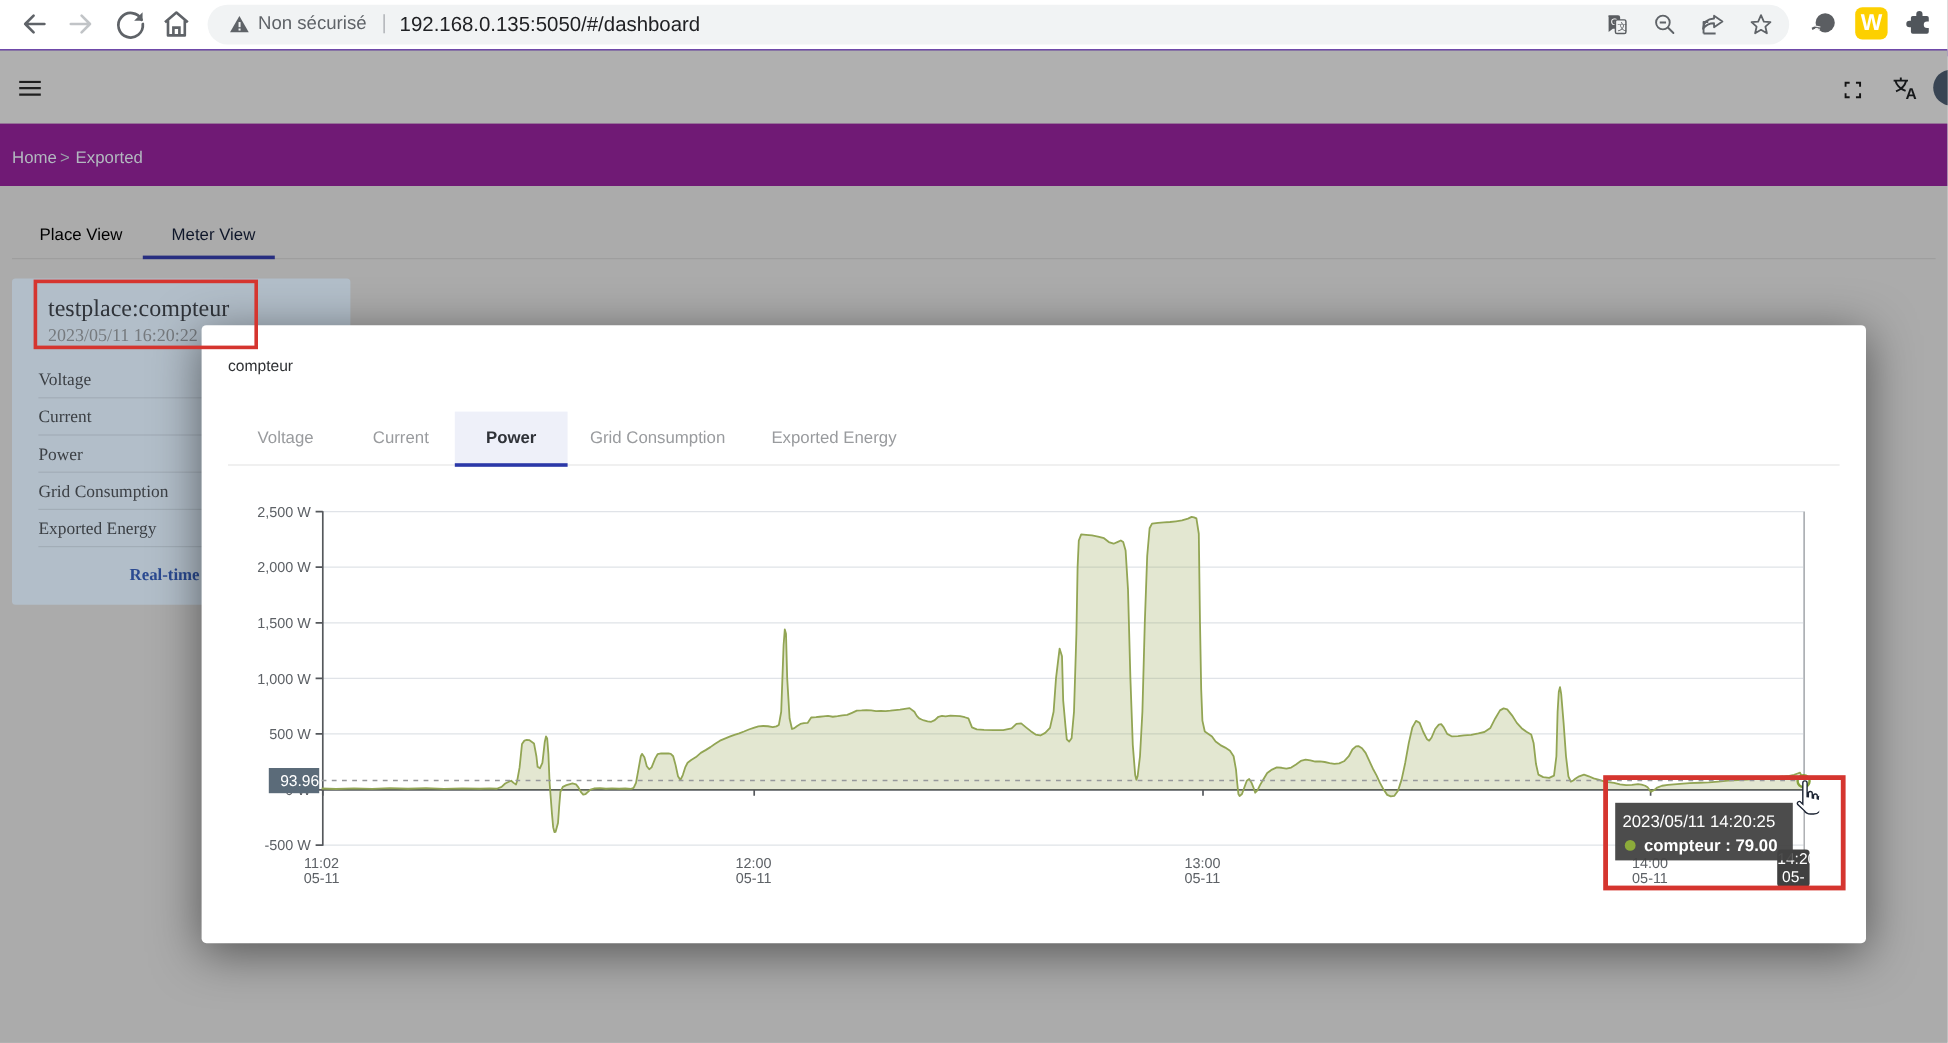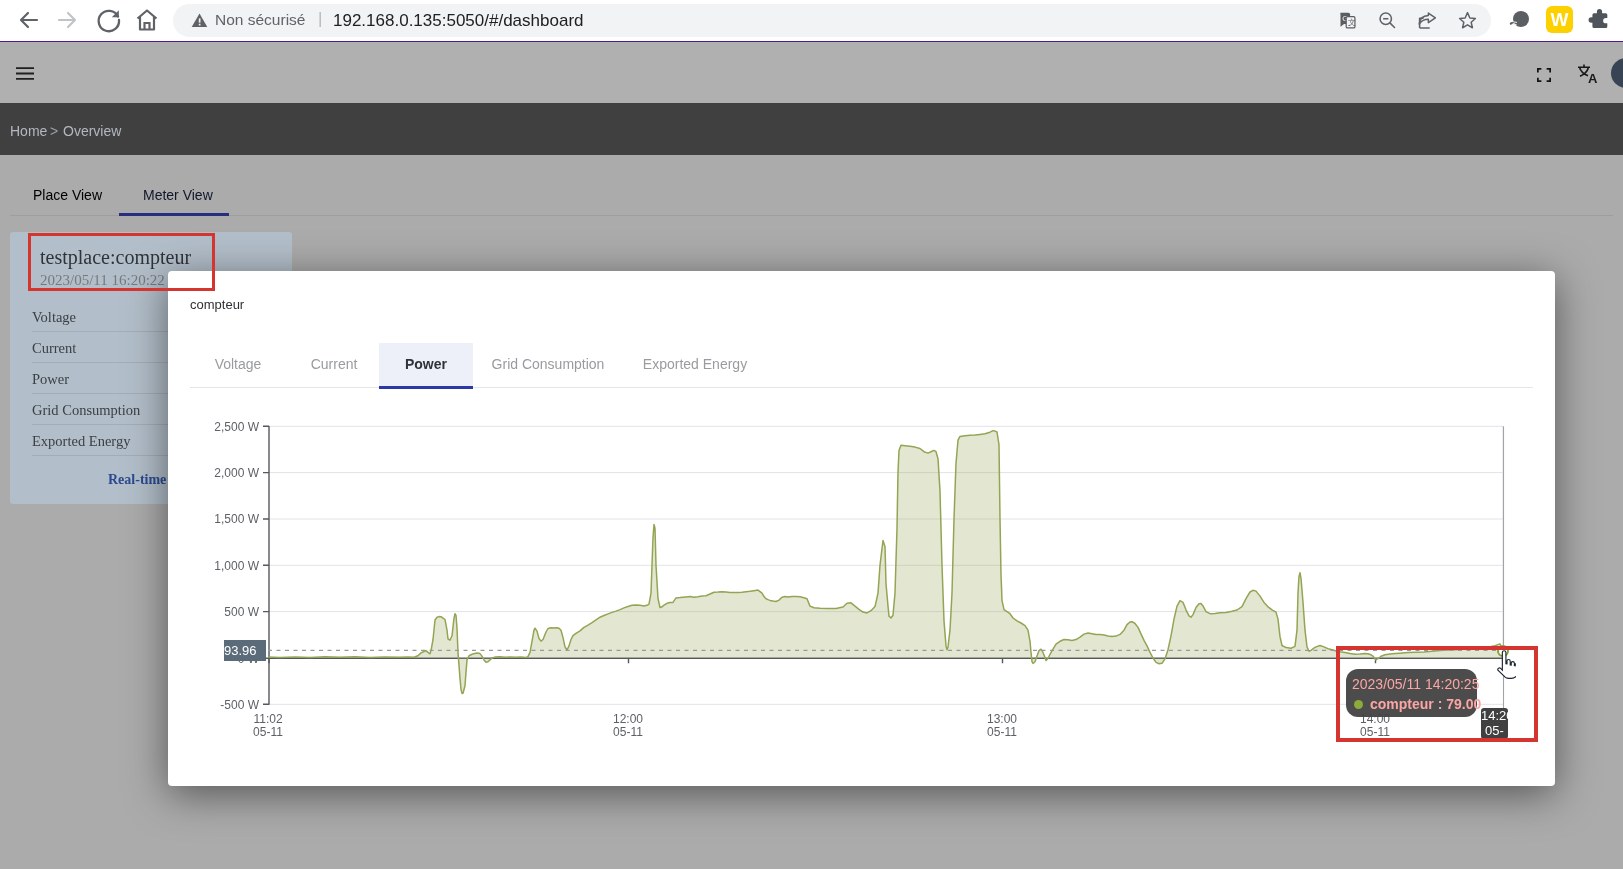--- a/index.html
+++ b/index.html
@@ -7,21 +7,21 @@
 .abs{position:absolute;}
 
 #browser{left:0;top:0;width:1623px;height:41px;background:#ffffff;border-bottom:6px solid #4c1d95;}
 .bicon{position:absolute;top:4px;width:32px;height:32px;color:#5f6368;}
 #omni{position:absolute;left:173px;top:4px;width:1318px;height:33px;background:#f1f3f4;border-radius:17px;}
 #omni .sec{position:absolute;left:42px;top:7px;font-size:15.5px;color:#5f6368;}
 #omni .url{position:absolute;left:160px;top:7px;font-size:17px;color:#202124;}
 #omni .sep{position:absolute;left:145px;top:5px;font-size:17px;color:#b6b9bd;}
 
 #appheader{left:0;top:42px;width:1623px;height:61px;background:#b0b0b0;}
-#crumb{left:0;top:103px;width:1623px;height:52px;background:#404040;color:#b2b8bf;font-size:14px;}
+#crumb{left:0;top:103px;width:1623px;height:52px;background:#701a75;color:#b2b8bf;font-size:14px;}
 #crumb span{position:absolute;top:20px;}
 #content{left:0;top:155px;width:1623px;height:714px;background:#ababab;}
 .tablbl{position:absolute;top:187px;font-size:14px;color:#000000;}
 #tabline{left:10px;top:215px;width:1603px;height:1px;background:#9e9e9e;}
 #inkbar{left:119px;top:213px;width:110px;height:3px;background:#272e80;}
 
 #card{left:10px;top:232px;width:282px;height:272px;background:#b2bec9;border-radius:3px;font-family:Liberation Serif, serif;}
 #card .title{position:absolute;left:30px;top:14px;font-size:20px;color:#30343a;}
 #card .date{position:absolute;left:30px;top:40px;font-size:15px;color:#767a7e;}
 .row{position:absolute;left:22px;width:260px;font-size:14.5px;color:#3c4045;}
@@ -30,26 +30,26 @@
 
 .redbox{position:absolute;border:3px solid #d5352f;z-index:60;}
 
 #modal{left:168px;top:271px;width:1387px;height:515px;background:#ffffff;border-radius:4px;box-shadow:0 8px 40px rgba(0,0,0,0.5);z-index:10;}
 #modal .mtitle{position:absolute;left:22px;top:26px;font-size:13px;color:#2e3033;}
 .mtab{position:absolute;top:72px;height:43px;line-height:43px;font-size:14px;color:#999b9e;text-align:center;}
 #mtab-active{background:#eef0f9;color:#2f3238;font-weight:bold;}
 #mtabline{position:absolute;left:22px;top:116px;width:1343px;height:1px;background:#e6e6e6;}
 #mink{position:absolute;left:211px;top:115px;width:94px;height:2.5px;background:#2b38a8;}
 
-#tip{position:absolute;width:131px;height:48px;background:rgba(66,66,66,0.95);border-radius:12px;z-index:30;color:#fca5a5;}
+#tip{position:absolute;width:148px;height:48px;background:rgba(66,66,66,0.95);border-radius:0;z-index:30;color:#ffffff;}
 #tip .l1{position:absolute;left:6px;top:7px;font-size:14px;white-space:nowrap;}
 #tip .l2{position:absolute;left:8px;top:27px;font-size:14px;font-weight:bold;white-space:nowrap;}
 #tip .dot{display:inline-block;width:9px;height:9px;border-radius:5px;background:#8cab3a;margin-right:7px;}
 #badge{position:absolute;width:27px;height:30px;background:#404040;border-radius:3px;z-index:25;color:#fff;font-size:13px;text-align:center;line-height:14.5px;padding-top:1px;}
-#ylab{position:absolute;left:224px;top:640px;width:42px;height:21px;background:#5b6b79;color:#fff;font-size:13px;text-align:left;line-height:21px;z-index:5;}
+#ylab{position:absolute;left:224px;top:640px;width:42px;height:21px;background:#5b6b79;color:#fff;font-size:13px;text-align:right;line-height:21px;z-index:5;}
 </style>
 </head>
 <body>
 
 <div class="abs" id="browser">
   <svg class="bicon" style="left:12px" viewBox="0 0 32 32">
       <path d="M9 16h16M9 16l7-7M9 16l7 7" stroke="#5f6368" stroke-width="2.2" fill="none" stroke-linecap="round"></path>
     </svg>
   <svg class="bicon" style="left:52px" viewBox="0 0 32 32">
       <path d="M7 16h16M23 16l-7-7M23 16l-7 7" stroke="#c1c4c7" stroke-width="2.2" fill="none" stroke-linecap="round"></path>
@@ -111,21 +111,21 @@
   <svg style="position:absolute;left:1577px;top:22px" width="23" height="21" viewBox="0 0 23 21">
       <path d="M1 3.2h12M7 0.5v2.7M2.5 3.2c1 3.6 4.5 7 8.5 8.6M11.5 3.2C10.5 7 7 10.5 3 12.2" stroke="#16181a" stroke-width="1.6" fill="none"></path>
       <text x="11" y="18.5" font-size="13" font-weight="bold" fill="#16181a" font-family="Liberation Sans">A</text>
     </svg>
   <div style="position:absolute;left:1611px;top:16px;width:30px;height:30px;border-radius:15px;background:#384453;"></div>
 </div>
 
 <div class="abs" id="crumb">
     <span style="left:10px;">Home</span>
     <span style="left:50px;color:#99a1a9;">&gt;</span>
-    <span style="left:63px;">Overview</span>
+    <span style="left:63px;">Exported</span>
   </div>
 
 <div class="abs" id="content"></div>
 <div class="abs tablbl" style="left:33px;">Place View</div>
 <div class="abs tablbl" style="left:143px;color:#0f172a;">Meter View</div>
 <div class="abs" id="tabline"></div>
 <div class="abs" id="inkbar"></div>
 
 <div class="abs" id="card">
   <div class="title">testplace:compteur</div>

